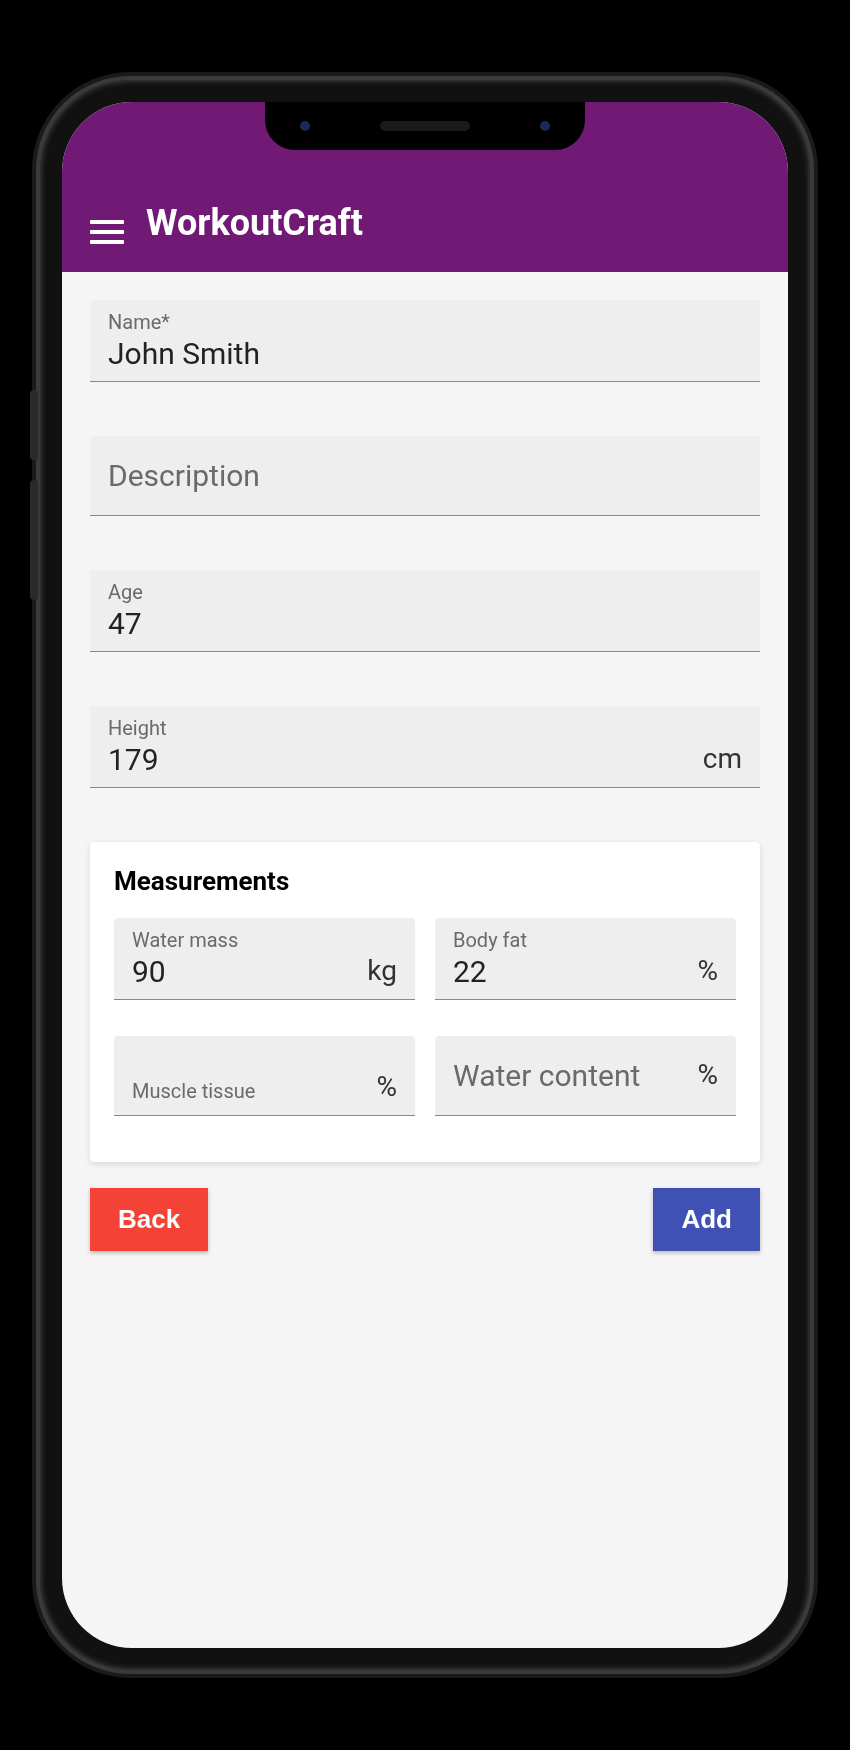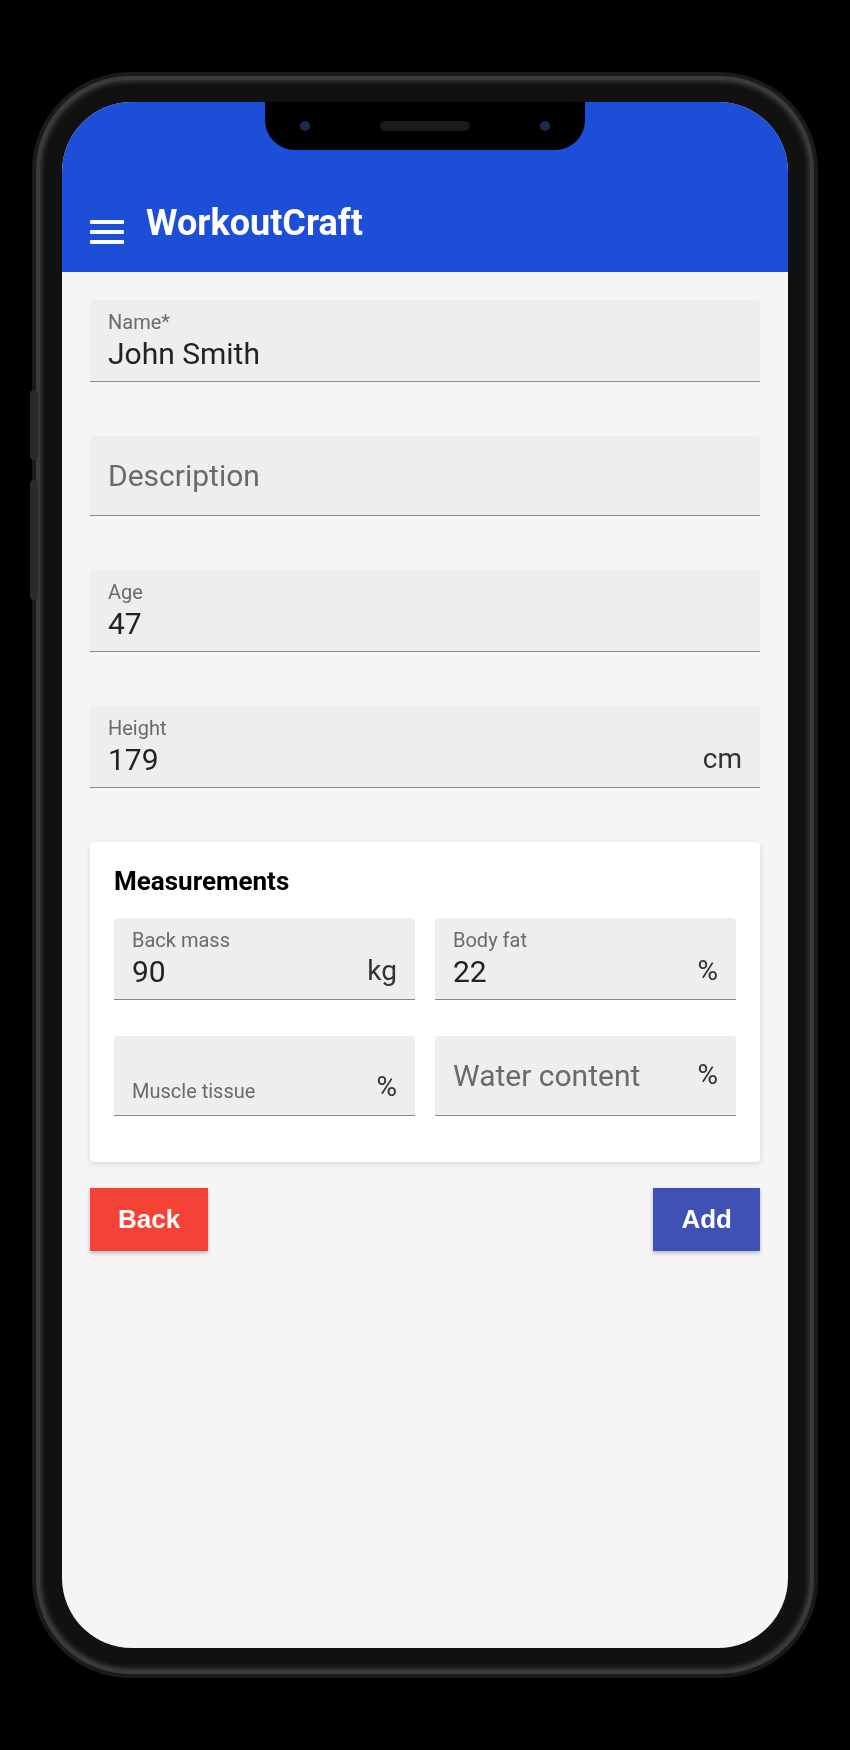--- a/index.html
+++ b/index.html
@@ -48,21 +48,21 @@
   transform: translateX(-50%);
   width: 320px; height: 48px;
   background: #000;
   border-radius: 0 0 30px 30px;
   z-index: 10;
   display: flex; align-items: center; justify-content: center; gap: 70px;
 }
 .notch .dot { width: 10px; height: 10px; background: #1a2a55; border-radius: 50%; }
 .notch .speaker { width: 90px; height: 10px; background: #1a1a1a; border-radius: 5px; }
 .appbar {
-  background: #1d4ed8;
+  background: #701a75;
   height: 170px;
   display: flex;
   align-items: flex-end;
   padding: 0 28px 28px 28px;
   gap: 22px;
 }
 .menu-icon { display: inline-flex; flex-direction: column; gap: 6px; cursor: pointer; }
 .menu-icon span { width: 34px; height: 4px; background: #fff; border-radius: 1px; }
 .app-title { color: #fff; font-size: 36px; font-weight: 700; }
 .content { padding: 28px; }
@@ -154,21 +154,21 @@
         </div>
         <span class="suffix">cm</span>
       </div>
 
       <div class="card">
         <div class="card-title">Measurements</div>
         <div class="grid2">
 
           <div class="field">
             <div class="col">
-              <label>Back mass</label>
+              <label>Water mass</label>
               <input value="90" style="">
             </div>
             <span class="suffix">kg</span>
           </div>
 
           <div class="field">
             <div class="col">
               <label>Body fat</label>
               <input value="22" style="">
             </div>

